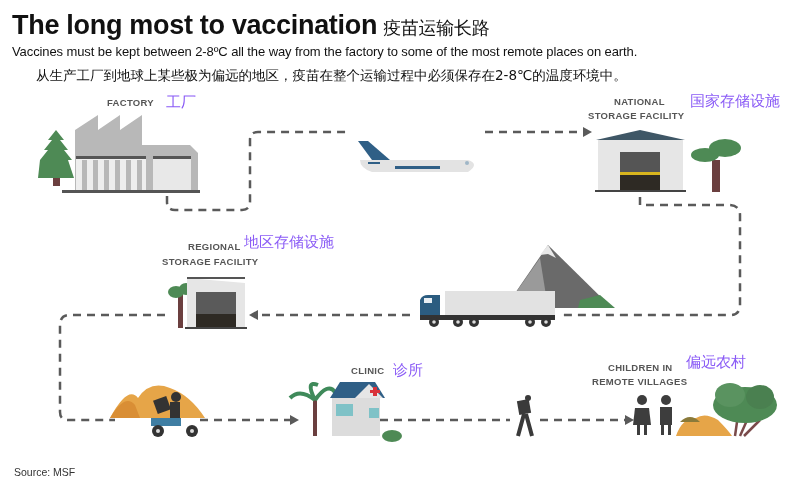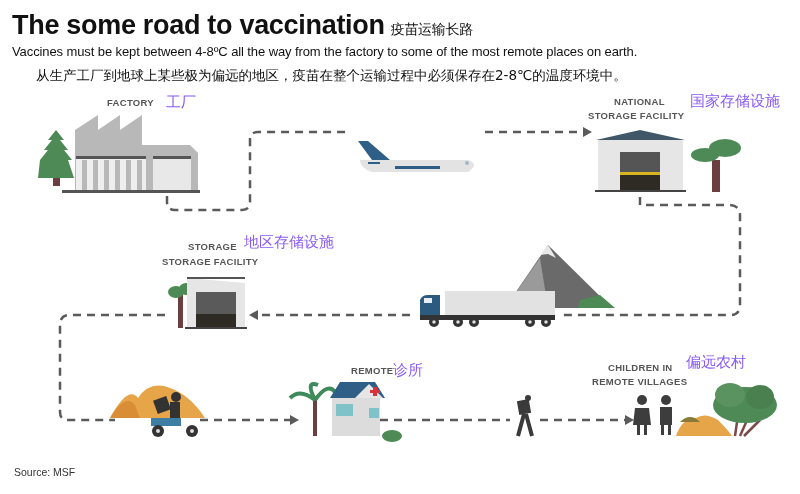--- a/index.html
+++ b/index.html
@@ -1,30 +1,30 @@
 <!DOCTYPE html>
 <html><head>
 <meta charset="utf-8">
 <style>
   html, body { margin: 0; padding: 0; background: #ffffff; }
   body { width: 800px; height: 494px; position: relative; overflow: hidden; font-family: "Liberation Sans", sans-serif; color: #111; }
   .title { position: absolute; left: 12px; top: 8px; font-size: 27px; font-weight: bold; letter-spacing: -0.3px; white-space: nowrap; line-height: 34px; }
-  .title .zh { font-size: 14px; font-weight: normal; margin-left: 6px; font-family: "DejaVu Sans", sans-serif; }
+  .title .zh { font-size: 18px; font-weight: normal; margin-left: 6px; font-family: "DejaVu Sans", sans-serif; }
   .subtitle-en { position: absolute; left: 12px; top: 44px; font-size: 13px; line-height: 16px; white-space: nowrap; letter-spacing: -0.1px; }
   .subtitle-zh { position: absolute; left: 12px; top: 66px; font-size: 13.5px; line-height: 18px; white-space: nowrap; font-family: "DejaVu Sans", sans-serif; margin-left: 24px; }
   .lbl { position: absolute; font-size: 9.5px; font-weight: bold; color: #555; letter-spacing: 0.3px; line-height: 12px; white-space: nowrap; }
   .lbl-zh { position: absolute; font-size: 15px; color: #8b5cf6; white-space: nowrap; font-family: "DejaVu Sans", sans-serif; line-height: 18px; }
   .source { position: absolute; left: 14px; top: 466px; font-size: 10.5px; color: #333; }
   svg.diagram { position: absolute; left: 0; top: 0; }
 </style>
 </head>
 <body>
 
-<div class="title"><span>The some road to vaccination</span><span class="zh">疫苗运输长路</span></div>
-<div class="subtitle-en">Vaccines must be kept between 4-8ºC all the way from the factory to some of the most remote places on earth.</div>
+<div class="title"><span>The long most to vaccination</span><span class="zh">疫苗运输长路</span></div>
+<div class="subtitle-en">Vaccines must be kept between 2-8ºC all the way from the factory to some of the most remote places on earth.</div>
 <div class="subtitle-zh">从生产工厂到地球上某些极为偏远的地区，疫苗在整个运输过程中必须保存在2-8℃的温度环境中。</div>
 
 <svg class="diagram" width="800" height="494" viewBox="0 0 800 494">
 
   <g fill="none" stroke="#5a5a5a" stroke-width="2.5" stroke-dasharray="8,6">
     <path d="M167 196 L167 202 Q167 210 175 210 L242 210 Q250 210 250 202 L250 140 Q250 132 258 132 L350 132"></path>
     <path d="M485 132 L583 132"></path>
     <path d="M640 197 L640 205 L728 205 Q740 205 740 215 L740 305 Q740 315 730 315 L560 315"></path>
     <path d="M410 315 L258 315"></path>
     <path d="M165 315 L70 315 Q60 315 60 325 L60 412 Q60 420 68 420 L115 420"></path>
@@ -165,24 +165,24 @@
   </g>
 </svg>
 
 <div class="lbl" style="left:107px; top:97px;">FACTORY</div>
 <div class="lbl-zh" style="left:166px; top:93px;">工厂</div>
 
 <div class="lbl" style="left:614px; top:96px;">NATIONAL</div>
 <div class="lbl" style="left:588px; top:110px;">STORAGE FACILITY</div>
 <div class="lbl-zh" style="left:678px; top:92px;margin-left:12px;">国家存储设施</div>
 
-<div class="lbl" style="left:188px; top:241px;">STORAGE</div>
+<div class="lbl" style="left:188px; top:241px;">REGIONAL</div>
 <div class="lbl" style="left:162px; top:256px;">STORAGE FACILITY</div>
 <div class="lbl-zh" style="left:244px; top:233px;">地区存储设施</div>
 
-<div class="lbl" style="left:351px; top:365px;">REMOTE</div>
+<div class="lbl" style="left:351px; top:365px;">CLINIC</div>
 <div class="lbl-zh" style="left:393px; top:361px;">诊所</div>
 
 <div class="lbl" style="left:608px; top:362px;text-align:right;">CHILDREN IN</div>
 <div class="lbl" style="left:592px; top:376px;text-align:center;">REMOTE VILLAGES</div>
 <div class="lbl-zh" style="left:686px; top:353px;">偏远农村</div>
 
 <div class="source">Source: MSF</div>
 
 </body></html>

